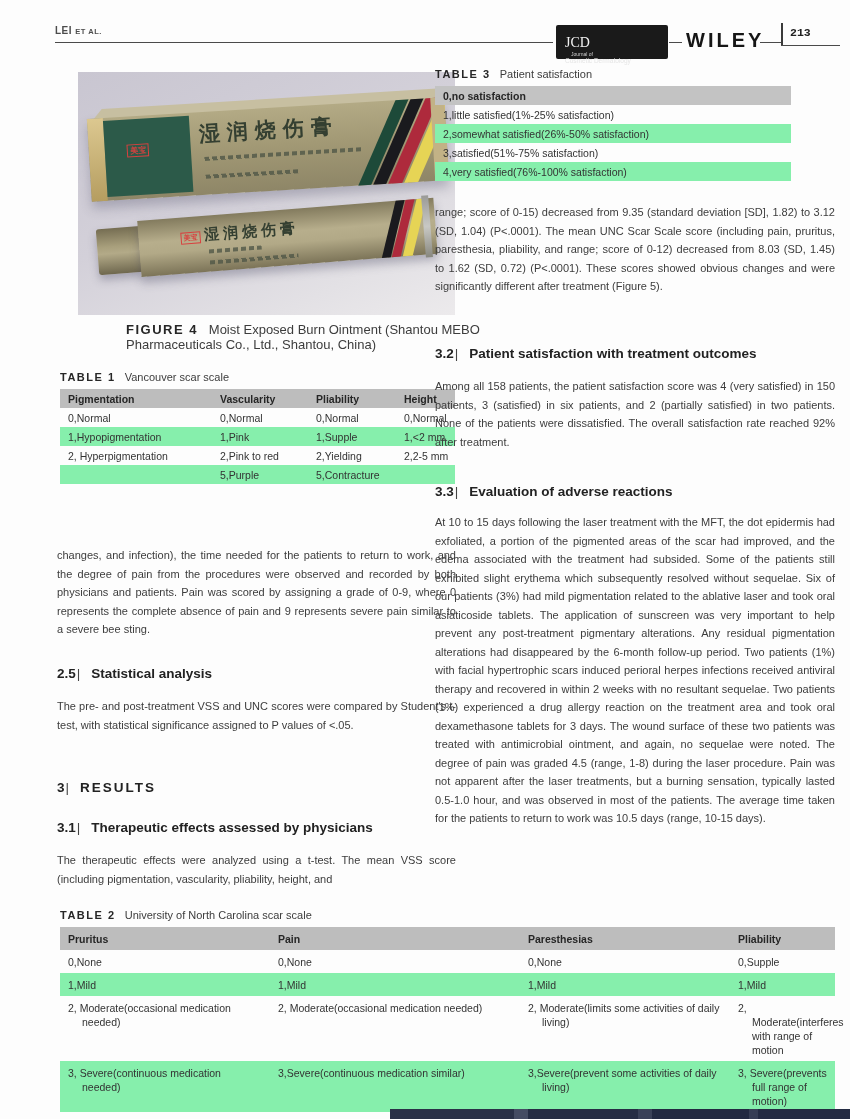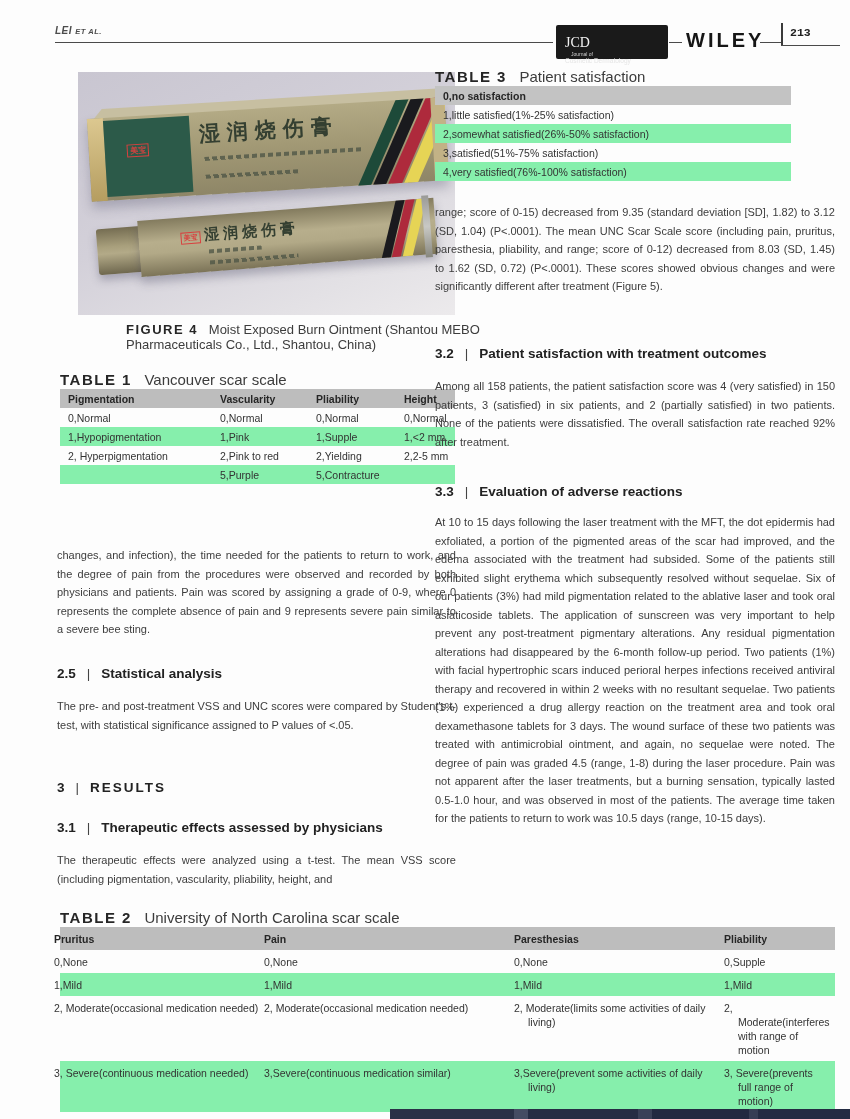--- a/index.html
+++ b/index.html
@@ -41,48 +41,48 @@
   .pkg-tube { position:absolute; left:5%; top:57%; width:90%; height:23%; transform:rotate(-4.5deg); }
   .pkg-tube .cap { position:absolute; left:0; top:9%; width:13%; height:82%; border-radius:3px 0 0 3px;
     background:linear-gradient(180deg,#756d52 0%,#a89f7c 40%,#b3aa88 55%,#6e674e 100%); box-shadow:0 5px 8px rgba(70,70,95,.35); }
   .pkg-tube .body { position:absolute; left:12.5%; right:0; top:0; height:100%; overflow:hidden;
     background:linear-gradient(180deg,#837b5e 0%,#b7ae8c 40%,#b2a987 60%,#7c7458 100%); box-shadow:0 6px 10px rgba(70,70,95,.35); }
   .pkg-tube .crimp { position:absolute; right:1.5%; top:-6%; width:2%; height:112%; background:linear-gradient(180deg,#9a9a97,#c8c8c4,#88887f); }
 
   
   .caption { font-size:13px; line-height:15px; color:#3c3c3c;margin-left:48px; }
   .caption .fig-label { font-weight:bold; letter-spacing:1.5px; color:#262626; }
-  .tbl-label { font-size:15px; color:#3c3c3c; }
+  .tbl-label { font-size:11px; color:#3c3c3c; }
   .tbl-label b { letter-spacing:1.5px; color:#262626; }
   .para { font-size:11px; line-height:18.5px; text-align:justify; color:#3c3c3c; }
   .sec-head { font-size:13.5px; font-weight:bold; color:#222; }
-  .sec-head .num { margin-right:11px; }
+  .sec-head .num { margin-right:1px; }
   .sec-head .bar { font-weight:normal; color:#444; margin-right:11px; }
   .sec-head-main { letter-spacing:2px; }
 
   
   .t-row { display:grid; }
   .t-cell { font-size:10.5px; padding:4px 6px 3px 8px; color:#333; }
   .t-head { background:#bdbdbd; }
   .t-head .t-cell { font-weight:bold; color:#262626; }
   .shade { background:#86efac; }
   .t1 .t-row { grid-template-columns:152px 96px 88px 59px; }
   .t3-row { font-size:10.5px; padding:4px 8px 3px 8px; color:#333; }
   .t3-head { background:#c3c3c3; font-weight:bold; color:#262626; }
   .t2 .t-row { grid-template-columns:210px 250px 210px 105px; }
-  .t2 .t-cell { padding:5px 8px 4px 8px; text-indent:-14px; line-height:14px; }
+  .t2 .t-cell { padding:5px 8px 4px 22px; text-indent:-14px; line-height:14px; }
 
   .bottom-bar { background:linear-gradient(90deg,#2a3147 0 27%,#454c63 27% 30%,#262d44 30% 54%,#3a4158 54% 57%,#222941 57% 78%,#363d54 78% 80%,#242b42 80% 100%); }
 </style>
 </head>
 <body>
 
 <div class="page">
 
-  <div class="abs running-head" style="left:55px;top:25px;font-style:italic;">
+  <div class="abs running-head" style="left:55px;top:25px;">
     <span>LEI</span>
     <span class="suffix">ET AL.</span>
   </div>
   <div class="abs rule" style="left:55px;top:42px;width:498px;"></div>
   <div class="abs logo-box" style="left:556px;top:25px;width:112px;height:34px;">
     <div class="logo-abbrev">JCD</div>
     <div class="logo-sub1">Journal of</div>
     <div class="logo-sub2">Cosmetic Dermatology</div>
   </div>
   <div class="abs rule" style="left:669px;top:42px;width:13px;"></div>

